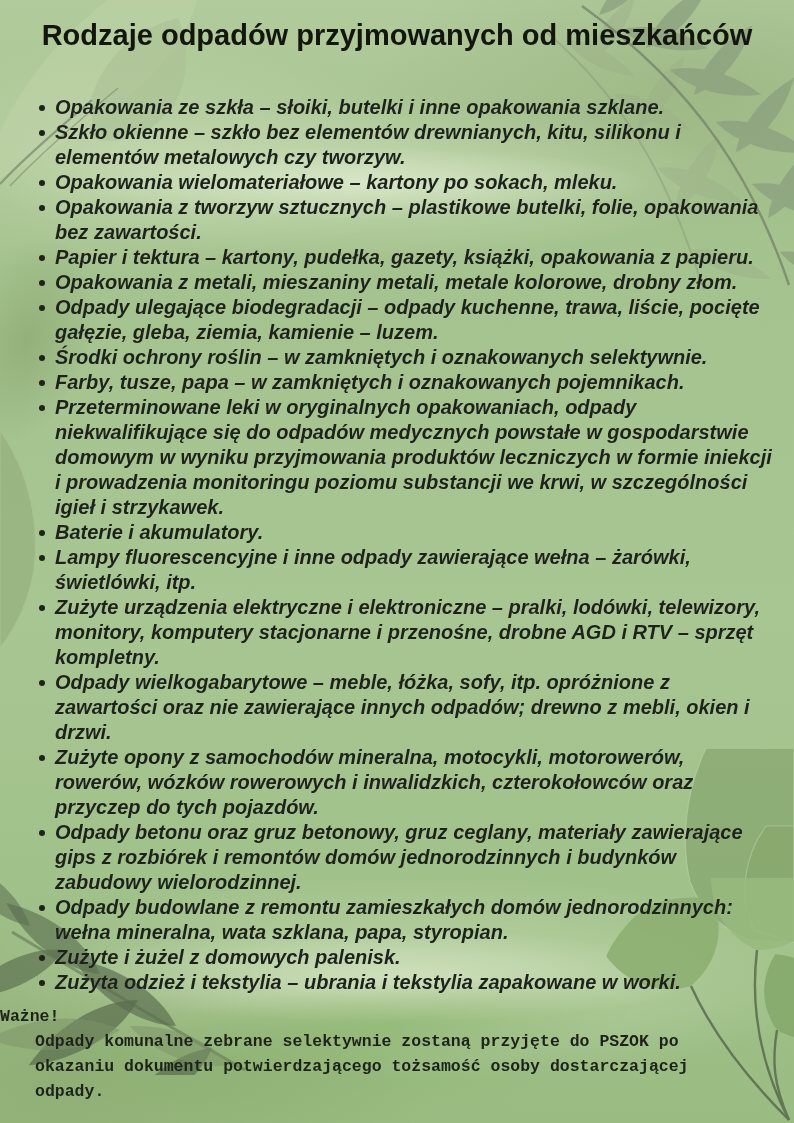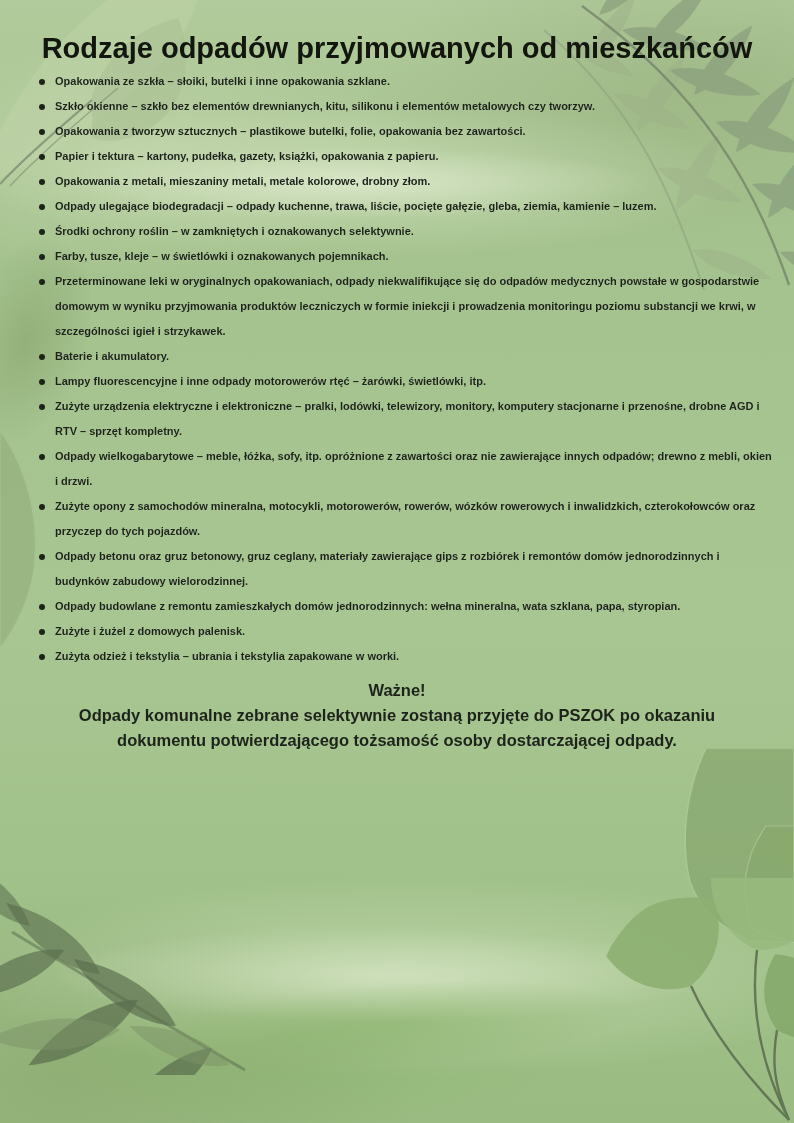--- a/index.html
+++ b/index.html
@@ -32,51 +32,54 @@
   .wash-bottom  { left: 150px; top: 985px; width: 480px; height: 80px; transform: rotate(-4deg);
                   background: radial-gradient(ellipse at center, rgba(122,170,88,0.35), rgba(122,170,88,0) 75%); }
   .content {
     position: relative;
     z-index: 2;
     width: 100%;
     height: 100%;
     color: #1d231b;
   }
   .title {
-    padding-top: 27px;
+    padding-top: 14px;
     text-align: center;
     font-size: 29px;
     font-weight: 700;
     line-height: 42px;
     color: #12160f;
   }
   .title-line { display: block; white-space: nowrap; }
   .waste-list {
     list-style: none;
+    margin-top: 39px;
     padding: 0 22px 0 38px;
-    font-size: 11px;
+    font-size: 20px;
     font-weight: 700;
     line-height: 25px;
     text-shadow: 0 0 1px rgba(245,250,238,0.25);
+    font-style: italic;
   }
   .waste-list li { position: relative; padding-left: 17px; }
   .waste-list li::before {
     content: "";
     position: absolute;
     left: 1px; top: 9.5px;
     width: 6px; height: 6px;
     border-radius: 50%;
     background: #1d231b;
   }
   .footer {
     margin-top: 9px;
-    text-align: center;
+    text-align: left;
     font-size: 16.5px;
     font-weight: 700;
     line-height: 25px;
+    font-family: Liberation Mono, monospace;
   }
   .footer-text { max-width: 724px; margin: 0 auto; }
 </style>
 </head>
 <body>
 
 <div class="page">
 
   <div class="wash wash-title"></div>
   <div class="wash wash-midleft"></div>
@@ -163,29 +166,30 @@
   </svg>
 
   <div class="content">
     <h1 class="title">
       <span class="title-line">Rodzaje odpadów przyjmowanych od mieszkańców</span>
     </h1>
 
     <ul class="waste-list">
         <li>Opakowania ze szkła – słoiki, butelki i inne opakowania szklane.</li>
         <li>Szkło okienne – szkło bez elementów drewnianych, kitu, silikonu i elementów metalowych czy tworzyw.</li>
+        <li>Opakowania wielomateriałowe – kartony po sokach, mleku.</li>
         <li>Opakowania z tworzyw sztucznych – plastikowe butelki, folie, opakowania bez zawartości.</li>
         <li>Papier i tektura – kartony, pudełka, gazety, książki, opakowania z papieru.</li>
         <li>Opakowania z metali, mieszaniny metali, metale kolorowe, drobny złom.</li>
         <li>Odpady ulegające biodegradacji – odpady kuchenne, trawa, liście, pocięte gałęzie, gleba, ziemia, kamienie – luzem.</li>
         <li>Środki ochrony roślin – w zamkniętych i oznakowanych selektywnie.</li>
-        <li>Farby, tusze, kleje – w świetlówki i oznakowanych pojemnikach.</li>
+        <li>Farby, tusze, papa – w zamkniętych i oznakowanych pojemnikach.</li>
         <li>Przeterminowane leki w oryginalnych opakowaniach, odpady niekwalifikujące się do odpadów medycznych powstałe w gospodarstwie domowym w wyniku przyjmowania produktów leczniczych w formie iniekcji i prowadzenia monitoringu poziomu substancji we krwi, w szczególności igieł i strzykawek.</li>
         <li>Baterie i akumulatory.</li>
-        <li>Lampy fluorescencyjne i inne odpady motorowerów rtęć – żarówki, świetlówki, itp.</li>
+        <li>Lampy fluorescencyjne i inne odpady zawierające wełna – żarówki, świetlówki, itp.</li>
         <li>Zużyte urządzenia elektryczne i elektroniczne – pralki, lodówki, telewizory, monitory, komputery stacjonarne i przenośne, drobne AGD i RTV – sprzęt kompletny.</li>
         <li>Odpady wielkogabarytowe – meble, łóżka, sofy, itp. opróżnione z zawartości oraz nie zawierające innych odpadów; drewno z mebli, okien i drzwi.</li>
         <li>Zużyte opony z samochodów mineralna, motocykli, motorowerów, rowerów, wózków rowerowych i inwalidzkich, czterokołowców oraz przyczep do tych pojazdów.</li>
         <li>Odpady betonu oraz gruz betonowy, gruz ceglany, materiały zawierające gips z rozbiórek i remontów domów jednorodzinnych i budynków zabudowy wielorodzinnej.</li>
         <li>Odpady budowlane z remontu zamieszkałych domów jednorodzinnych: wełna mineralna, wata szklana, papa, styropian.</li>
         <li>Zużyte i żużel z domowych palenisk.</li>
         <li>Zużyta odzież i tekstylia – ubrania i tekstylia zapakowane w worki.</li>
       </ul>
 
     <div class="footer">

